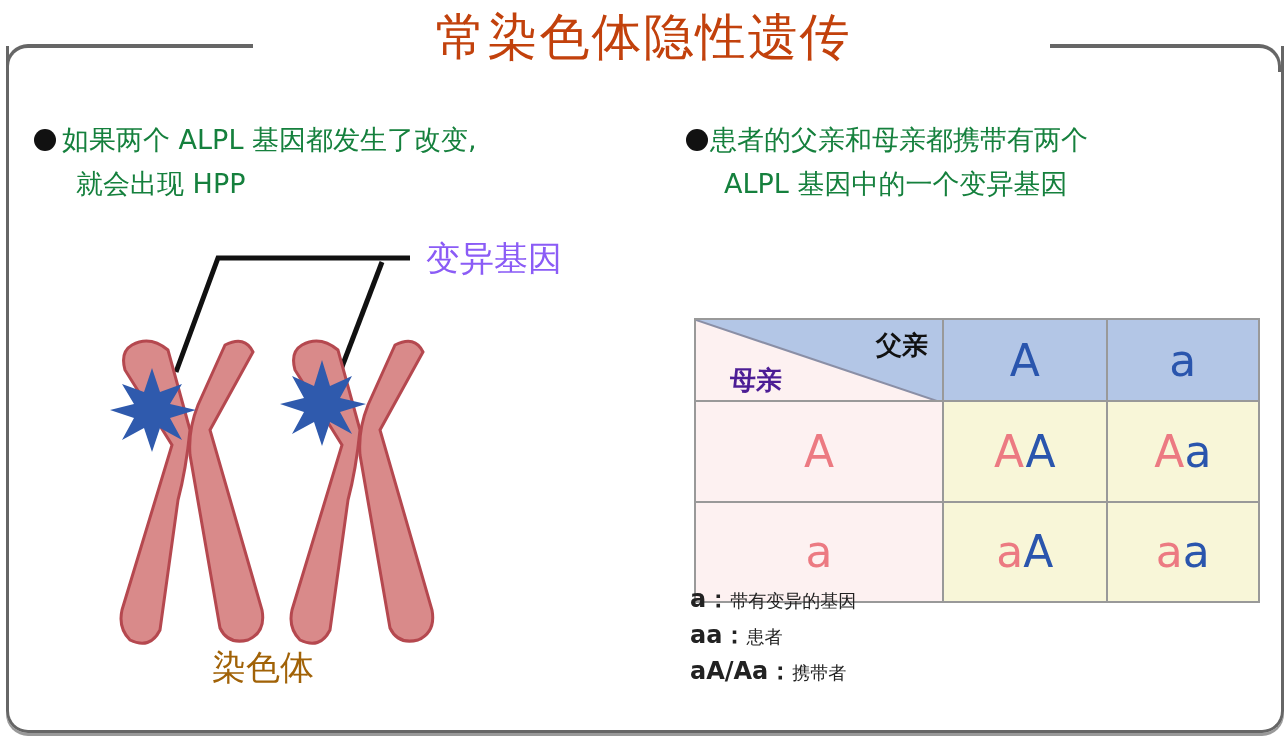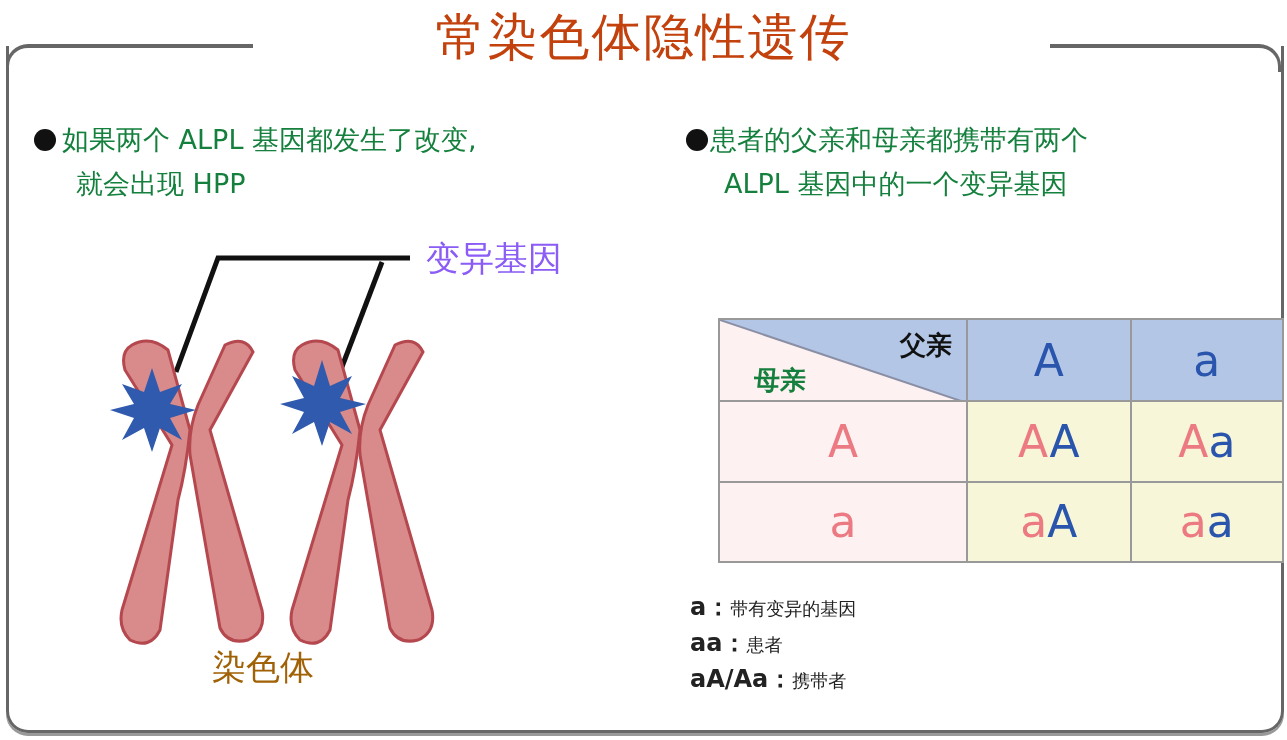--- a/index.html
+++ b/index.html
@@ -13,34 +13,34 @@
   .frame-top-right { position:absolute; left:1050px; top:44px; width:228px; height:24px;
            border-top:4px solid #666; border-right:3px solid #666; border-radius:0 22px 0 0; }
   .title { position:absolute; left:0; width:1287px; top:4px; text-align:center;
            font-size:50px; color:#c2410c; letter-spacing:2px; }
   .bullet-text { position:absolute; font-size:27px; line-height:44px; color:#15803d; }
   .dot { display:inline-block; width:22px; height:22px; border-radius:50%; background:#111;
          vertical-align:-2px; margin-right:6px; }
   .mut-label { position:absolute; left:426px; top:236px; font-size:34px; color:#8b5cf6;font-family:Liberation Mono, monospace; }
   .chrom-label { position:absolute; left:212px; top:645px; font-size:34px; color:#a16207; }
   svg.chrom { position:absolute; left:0; top:0; }
-  table.punnett { position:absolute; left:718px; top:318px; border-collapse:collapse;
-                  width:566px; height:245px;border-radius:24px; }
+  table.punnett { position:absolute; left:694px; top:318px; border-collapse:collapse;
+                  width:566px; height:285px;border-radius:24px; }
   table.punnett td { border:2px solid #999; text-align:center; font-size:44px;
                      font-family:"DejaVu Sans", sans-serif; padding:0; }
   .hdr { background:#b3c6e6; color:#2a55ad; }
   .rowhdr { background:#fdf1f1; color:#ec7a82; }
   .cell { background:#f8f6d8; }
   .pink { color:#ec7a82; }
   .blue { color:#2a55ad; }
   .corner { position:relative; background:#fdf1f1; width:246px; height:80px; overflow:hidden; }
   .corner svg { position:absolute; left:0; top:0; }
   .corner .father { position:absolute; right:14px; top:8px; font-size:26px; font-weight:bold; color:#111; }
-  .corner .mother { position:absolute; left:34px; bottom:2px; font-size:26px; font-weight:bold; color:#15803d; }
-  .legend { position:absolute; left:690px; top:582px; font-size:22px; line-height:34px; color:#222;margin-top:8px; }
+  .corner .mother { position:absolute; left:34px; bottom:2px; font-size:26px; font-weight:bold; color:#4c1d95; }
+  .legend { position:absolute; left:690px; top:582px; font-size:22px; line-height:34px; color:#222; }
   .legend .k { font-weight:bold; font-size:24px; }
   .legend .v { font-size:18px; }
 </style>
 </head>
 <body>
 
 <div class="frame"></div>
 <div class="frame-top-left"></div>
 <div class="frame-top-right"></div>
 

